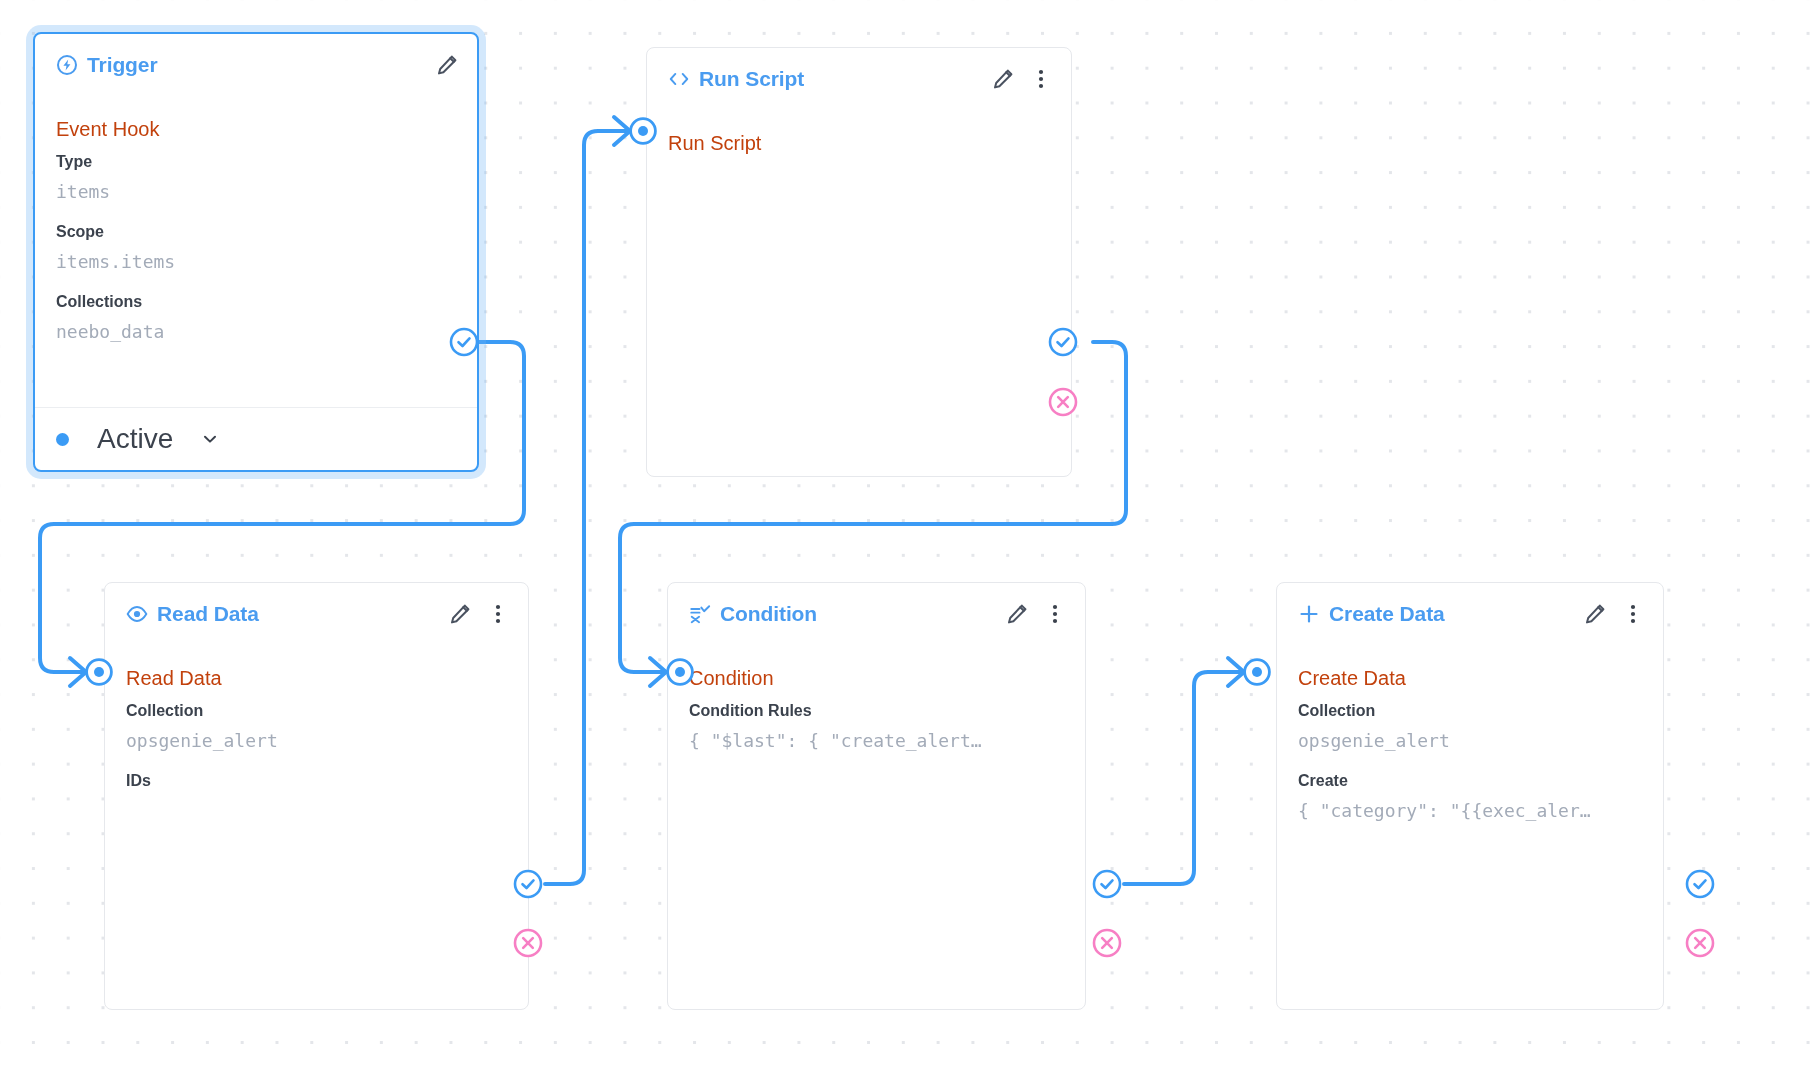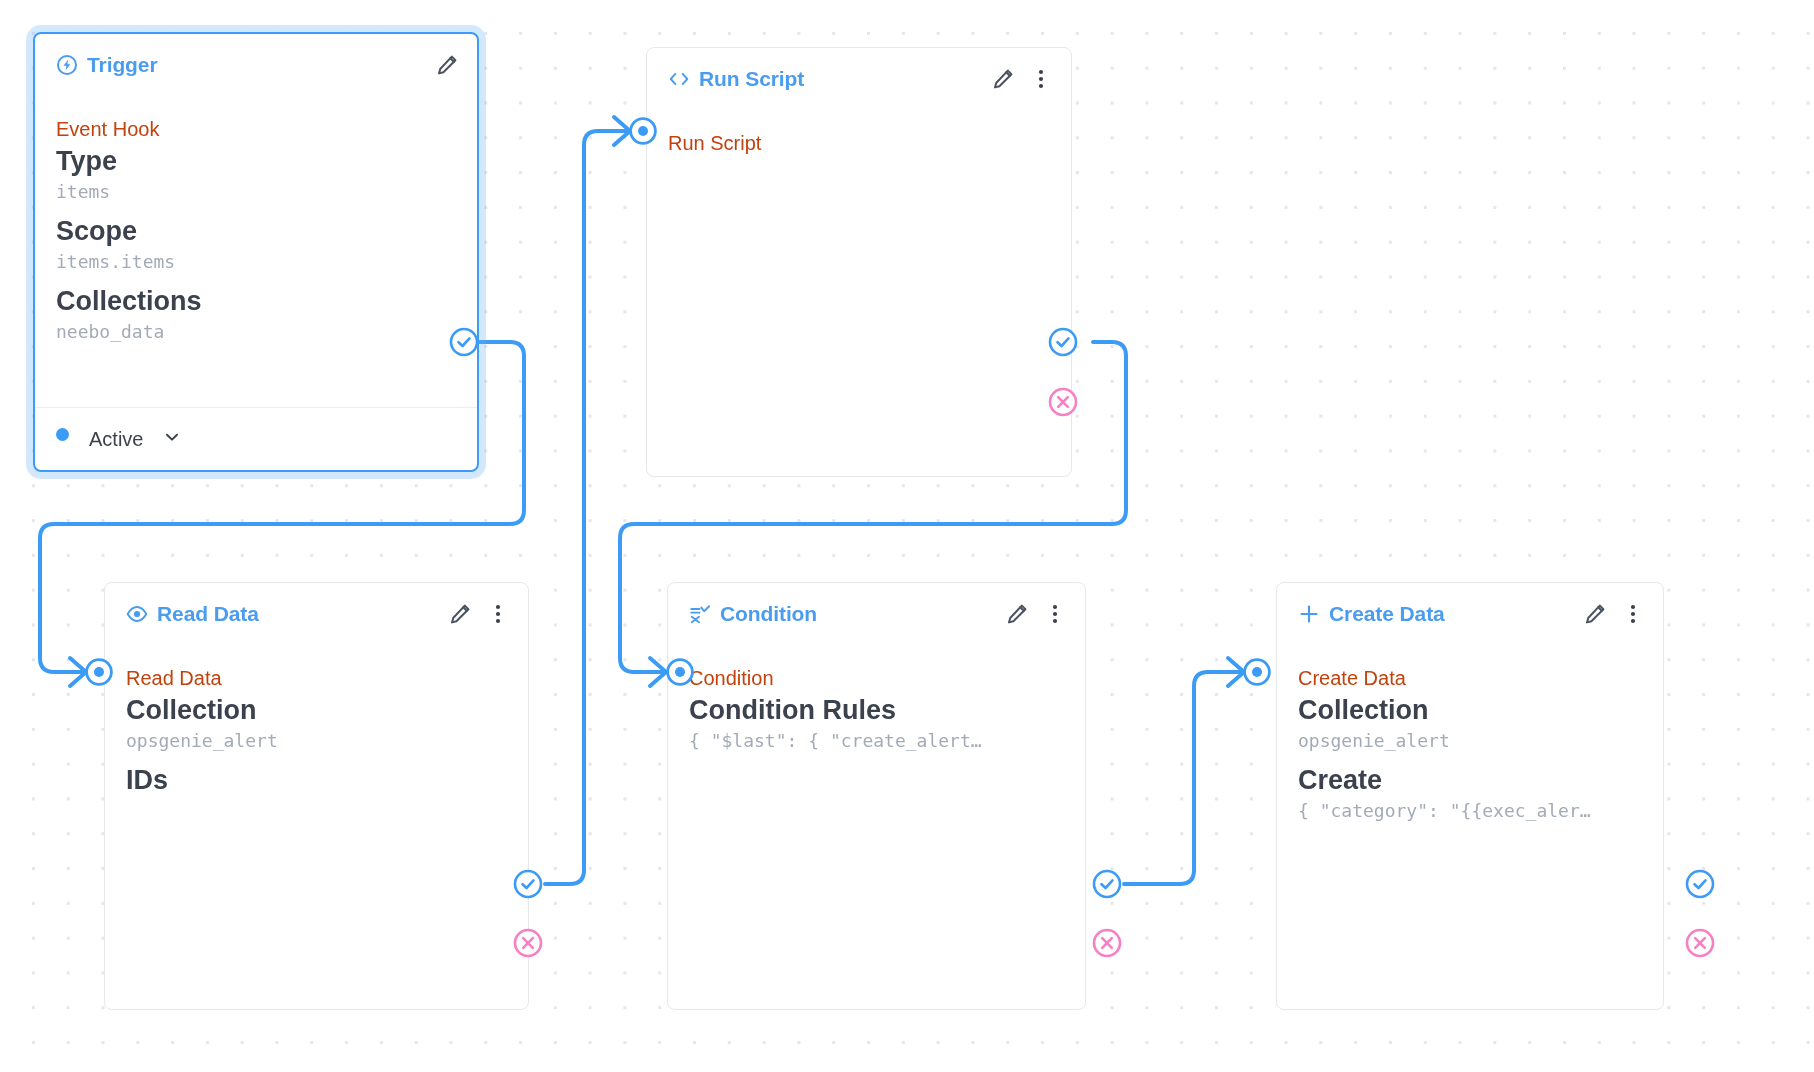--- a/index.html
+++ b/index.html
@@ -90,21 +90,21 @@
     padding: 18px 20px 0 21px;
   }
   .row-title {
     font-size: 20px;
     color: #c2410c;
     line-height: 30px;
     margin-bottom: 2px;
     white-space: nowrap;
   }
   .field-label {
-    font-size: 27px;
+    font-size: 16px;
     font-weight: bold;
     color: #3b424d;
     line-height: 31px;
     white-space: nowrap;
   }
   .field-value {
     font-family: "DejaVu Sans Mono", monospace;
     font-size: 18px;
     color: #a3abb8;
     line-height: 30px;
@@ -118,23 +118,23 @@
     position: absolute;
     left: 0; right: 0; bottom: 0;
     height: 62px;
     border-top: 1px solid #eceef1;
     display: flex;
     align-items: center;
     padding-left: 21px;
   }
   .status-pill {
     display: flex;
-    align-items: flex-start;
-    gap: 20px;
-    font-size: 20px;
+    align-items: center;
+    gap: 28px;
+    font-size: 28px;
     color: #3b424d;
     cursor: pointer;
   }
   .status-dot {
     width: 13px;
     height: 13px;
     border-radius: 50%;
     background: #3b9bf5;
     flex: none;
   }

